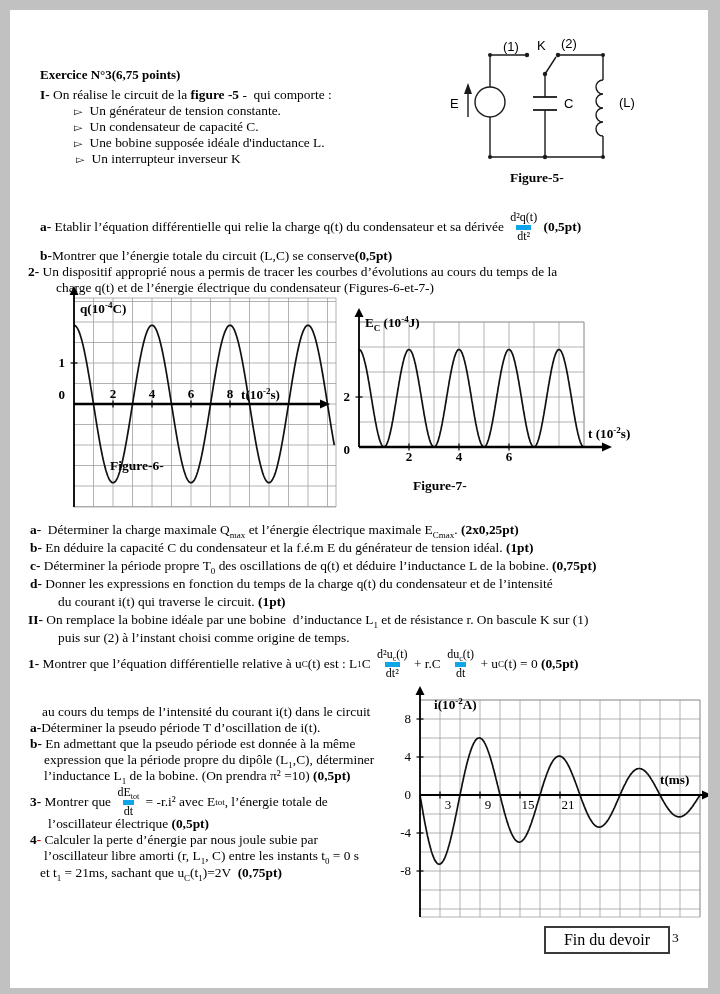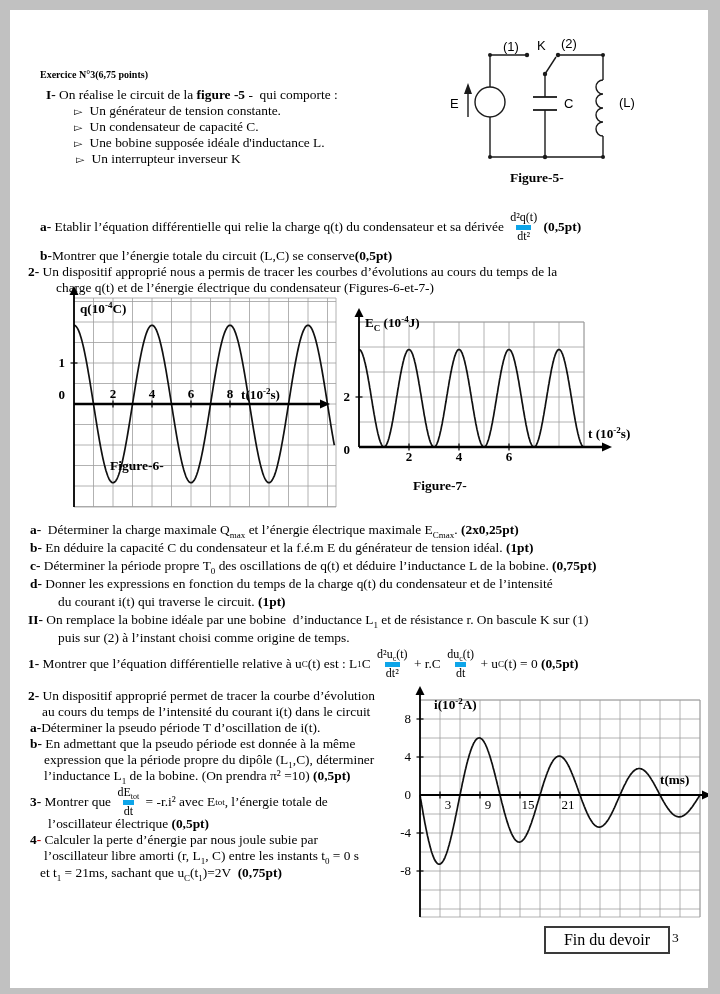--- a/index.html
+++ b/index.html
@@ -1,21 +1,21 @@
 <!DOCTYPE html>
 <html><head>
 <meta charset="utf-8">
 <style>
   html,body{margin:0;padding:0}
   body{width:720px;height:994px;background:#c1c1c1;position:relative;
        font-family:"Liberation Serif","DejaVu Serif",serif;color:#000;overflow:hidden}
   .page{position:absolute;left:10px;top:10px;width:698px;height:978px;background:#ffffff}
   .ln{position:absolute;font-size:13.4px;line-height:16px;white-space:pre}
   .fx{display:flex;align-items:center}
-  .title{font-size:10px}
+  .title{font-size:13px}
   .b{font-weight:bold}
   .red{color:#b40000}
   sub,sup{font-size:9px;line-height:0}
   .frac{display:inline-flex;flex-direction:column;align-items:center;font-size:12px;
         line-height:1.15;margin:0 3px;text-align:center}
   .frac .den{border-top:5px solid #0ea5e9;padding:0 1px}
   .frac sub,.frac sup{font-size:8px}
   .mk{font-size:11px;margin-right:7px}
   .cap{position:absolute;font-weight:bold;font-size:13.5px;white-space:pre}
   .axlbl{position:absolute;font-weight:bold;font-size:13.2px;white-space:pre}
@@ -168,21 +168,21 @@
       <div class="tick" style="left: 518px; top: 795px;">15</div>
       <div class="tick" style="left: 558px; top: 795px; font-family: Liberation Serif, serif;">21</div>
       <div class="tick r" style="left: 401px; top: 709px;">8</div>
       <div class="tick r" style="left: 401px; top: 747px;">4</div>
       <div class="tick r" style="left: 401px; top: 785px;">0</div>
       <div class="tick r" style="left: 401px; top: 823px;">-4</div>
       <div class="tick r" style="left: 401px; top: 861px;">-8</div>
     </div>
 
   <div class="ln title" style="left:30px;top:57px"><span class="b">Exercice N°3(6,75 points)</span></div>
-  <div class="ln" style="left:36px;top:77px"><span class="b">I- </span><span>On réalise le circuit de la </span><span class="b">figure -5</span><span> -  qui comporte :</span></div>
+  <div class="ln" style="left:30px;top:77px"><span class="b">I- </span><span>On réalise le circuit de la </span><span class="b">figure -5</span><span> -  qui comporte :</span></div>
 
   <div class="ln" style="left:64px;top:93px"><span class="mk">▻</span><span>Un générateur de tension constante.</span></div>
   <div class="ln" style="left:64px;top:109px"><span class="mk">▻</span><span>Un condensateur de capacité C.</span></div>
   <div class="ln" style="left:64px;top:125px"><span class="mk">▻</span><span>Une bobine supposée idéale d'inductance L.</span></div>
   <div class="ln" style="left:66px;top:141px"><span class="mk">▻</span><span>Un interrupteur inverseur K</span></div>
 
   <svg class="circuit" style="left:430px;top:25px" width="250" height="140" viewBox="0 0 250 140">
     <g stroke="#1a1a1a" stroke-width="1.4" fill="none">
       <line x1="50" y1="20" x2="87" y2="20"></line>
       <line x1="118" y1="20" x2="163" y2="20"></line>
@@ -236,21 +236,20 @@
   <div class="ln" style="left:20px;top:512px"><span class="b">a-</span><span>  Déterminer la charge maximale Q</span><sub>max</sub><span> et l’énergie électrique maximale E</span><sub>Cmax</sub><span>. </span><span class="b">(2x0,25pt)</span></div>
   <div class="ln" style="left:20px;top:530px"><span class="b">b-</span><span> En déduire la capacité C du condensateur et la f.é.m E du générateur de tension idéal. </span><span class="b">(1pt)</span></div>
   <div class="ln" style="left:20px;top:548px"><span class="b">c-</span><span> Déterminer la période propre T</span><sub>0</sub><span> des oscillations de q(t) et déduire l’inductance L de la bobine. </span><span class="b">(0,75pt)</span></div>
   <div class="ln" style="left:20px;top:566px"><span class="b">d-</span><span> Donner les expressions en fonction du temps de la charge q(t) du condensateur et de l’intensité</span></div>
   <div class="ln" style="left:48px;top:584px"><span>du courant i(t) qui traverse le circuit. </span><span class="b">(1pt)</span></div>
   <div class="ln" style="left:18px;top:602px"><span class="b">II-</span><span> On remplace la bobine idéale par une bobine  d’inductance L</span><sub>1</sub><span> et de résistance r. On bascule K sur (1)</span></div>
   <div class="ln" style="left:48px;top:620px"><span>puis sur (2) à l’instant choisi comme origine de temps.</span></div>
 
   <div class="ln fx" style="left:18px;top:632px;height:44px"><span class="b">1-</span><span> Montrer que l’équation différentielle relative à u</span><sub>C</sub><span>(t) est : L</span><sub>1</sub><span>C </span><span class="frac"><span class="num"><span>d²u</span><sub>c</sub><span>(t)</span></span><span class="den"><span>dt²</span></span></span><span> + r.C </span><span class="frac"><span class="num"><span>du</span><sub>c</sub><span>(t)</span></span><span class="den"><span>dt</span></span></span><span> + u</span><sub>C</sub><span>(t) = 0 </span><span class="b">(0,5pt)</span></div>
 
-  <div class="ln" style="left:18px;top:678px"><span class="b">2-</span><span> Un dispositif approprié permet de tracer la courbe d’évolution</span></div>
   <div class="ln" style="left:32px;top:694px"><span>au cours du temps de l’intensité du courant i(t) dans le circuit</span></div>
   <div class="ln" style="left:20px;top:710px"><span class="b">a-</span><span>Déterminer la pseudo période T d’oscillation de i(t).</span></div>
   <div class="ln" style="left:20px;top:726px"><span class="b">b-</span><span> En admettant que la pseudo période est donnée à la même</span></div>
   <div class="ln" style="left:34px;top:742px"><span>expression que la période propre du dipôle (L</span><sub>1</sub><span>,C), déterminer</span></div>
   <div class="ln" style="left:34px;top:758px"><span>l’inductance L</span><sub>1</sub><span> de la bobine. (On prendra π² =10) </span><span class="b">(0,5pt)</span></div>
   <div class="ln fx" style="left:20px;top:776px;height:32px"><span class="b">3-</span><span> Montrer que </span><span class="frac"><span class="num"><span>dE</span><sub>tot</sub></span><span class="den"><span>dt</span></span></span><span> = -r.i² avec E</span><sub>tot</sub><span>, l’énergie totale de</span></div>
   <div class="ln" style="left:38px;top:806px"><span>l’oscillateur électrique </span><span class="b">(0,5pt)</span></div>
   <div class="ln" style="left:20px;top:822px"><span class="b">4</span><span class="b red">-</span><span> Calculer la perte d’énergie par nous joule subie par</span></div>
   <div class="ln" style="left:34px;top:838px"><span>l’oscillateur libre amorti (r, L</span><sub>1</sub><span>, C) entre les instants t</span><sub>0</sub><span> = 0 s</span></div>
   <div class="ln" style="left:30px;top:855px"><span>et t</span><sub>1</sub><span> = 21ms, sachant que u</span><sub>C</sub><span>(t</span><sub>1</sub><span>)=2V  </span><span class="b">(0,75pt)</span></div>

